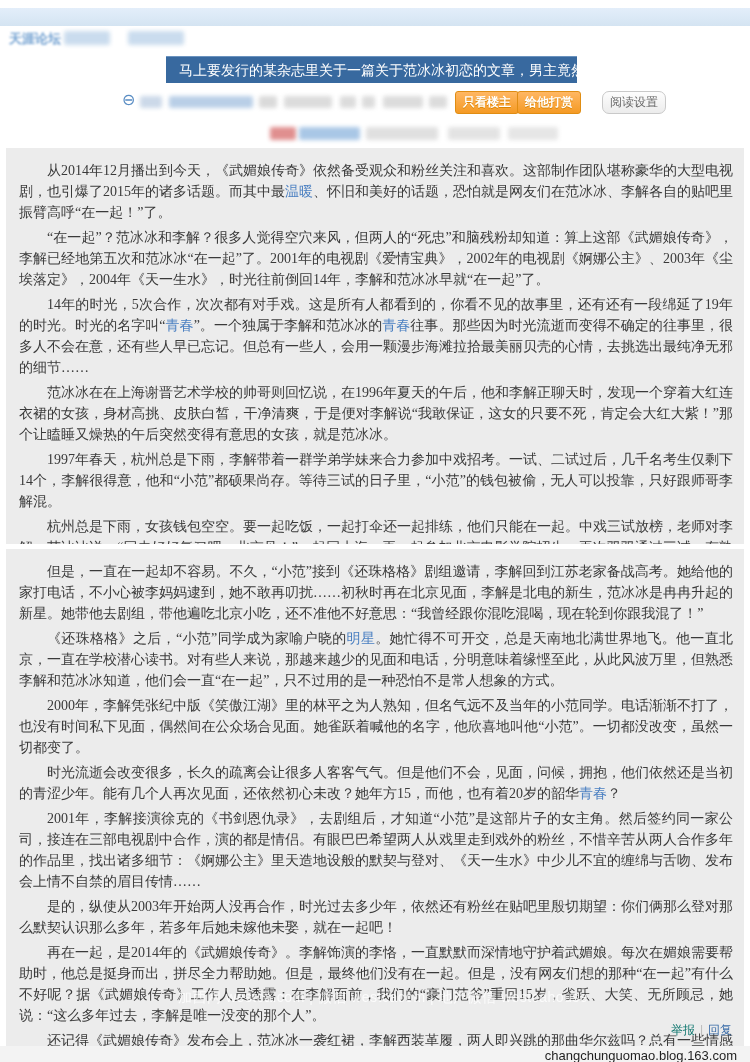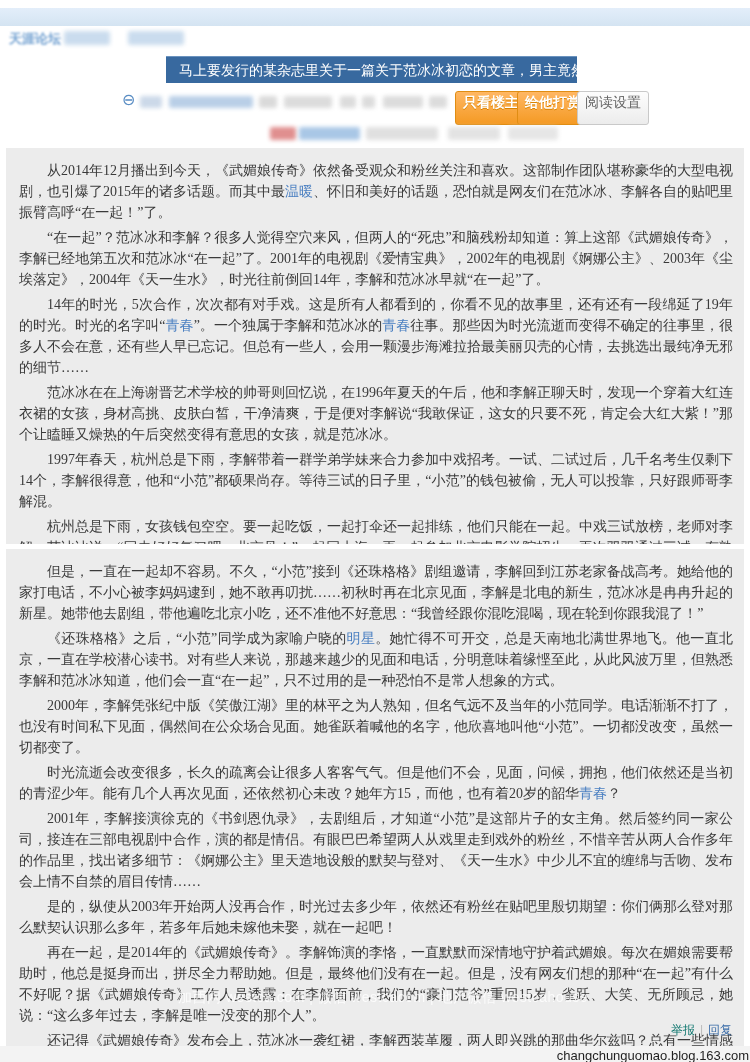--- a/index.html
+++ b/index.html
@@ -28,28 +28,28 @@
   .blur-bar{position:absolute;height:12px;border-radius:2px;filter:blur(2px);}
   .ar{top:96px;}
   .ar1{left:140px;width:22px;background:#ccd9e9;}
   .ar2{left:169px;width:84px;background:#b9cfe7;}
   .ar3{left:259px;width:18px;background:#dadada;}
   .ar4{left:284px;width:48px;background:#dcdcdc;}
   .ar5{left:340px;width:16px;background:#dcdcdc;}
   .ar6{left:362px;width:13px;background:#dcdcdc;}
   .ar7{left:383px;width:40px;background:#dcdcdc;}
   .ar8{left:429px;width:18px;background:#dcdcdc;}
-  .btn{position:absolute;top:91px;height:34px;line-height:21px;box-sizing:border-box;
-    padding:0 7px;font-size:14px;font-weight:bold;border-radius:3px;cursor:pointer;
+  .btn{position:absolute;top:91px;height:23px;line-height:21px;box-sizing:border-box;
+    padding:0 7px;font-size:12px;font-weight:bold;border-radius:3px;cursor:pointer;
     white-space:nowrap;}
   .btn-orange{background:linear-gradient(#ffb763,#f49a24);
     border:1px solid #e08d13;color:#fff;text-shadow:0 1px 0 #d98300;}
   .btn-plain{background:linear-gradient(#fdfdfd,#ececec);
     border:1px solid #c9c9c9;color:#666;font-weight:normal;}
-  .b1{left:455px;} .b2{left:517px;} .b3{left:577px;}
+  .b1{left:455px;} .b2{left:517px;} .b3{left:602px;border-radius:7px;}
   
   .pr{top:127px;height:13px;}
   .pr-badge{left:270px;width:26px;background:#e08f8f;}
   .pr-name{left:299px;width:61px;background:#a9c7e6;}
   .pr-g1{left:366px;width:72px;background:#e0e0e0;}
   .pr-g2{left:448px;width:52px;background:#e3e3e3;}
   .pr-g3{left:508px;width:50px;background:#e6e6e6;}
   
   .panel{position:absolute;left:6px;width:738px;background:#ececec;
     box-sizing:border-box;padding:8px 7px 0 9px;overflow:hidden;
@@ -66,21 +66,21 @@
     color:rgba(255,255,255,0.78);letter-spacing:0.5px;pointer-events:none;}
   
   .panel-actions{position:absolute;right:12px;bottom:5px;font-size:12px;
     font-family:"Liberation Sans",sans-serif;text-indent:0;}
   .act-report{color:#0f766e;cursor:pointer;text-decoration:none;}
   .act-sep{color:#bbb;margin:0 5px;}
   .act-reply{color:#3a6ca8;cursor:pointer;text-decoration:none;}
   
   .bottom-strip{position:absolute;left:0;top:1046px;width:750px;height:16px;
     background:#f3f3f3;text-align:right;}
-  .source-url{font-size:13px;color:#1f1f1f;padding-right:1px;line-height:16px;
+  .source-url{font-size:13px;color:#1f1f1f;padding-right:13px;line-height:16px;
     font-family:"Liberation Sans",sans-serif;}
 </style>
 </head>
 <body>
 
 <div class="topbar"></div>
 
 <div class="site-logo">天涯论坛</div>
 <div class="bc-pill bc1"></div>
 <div class="bc-pill bc2"></div>

